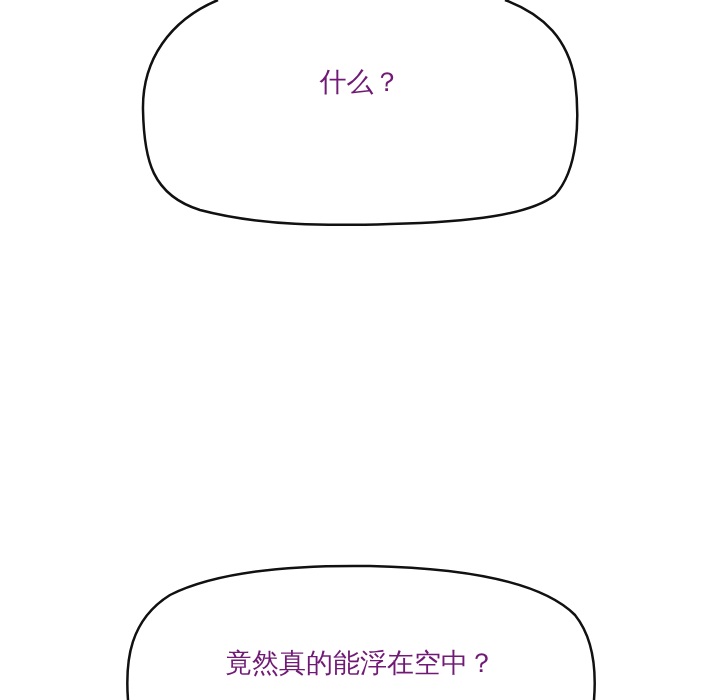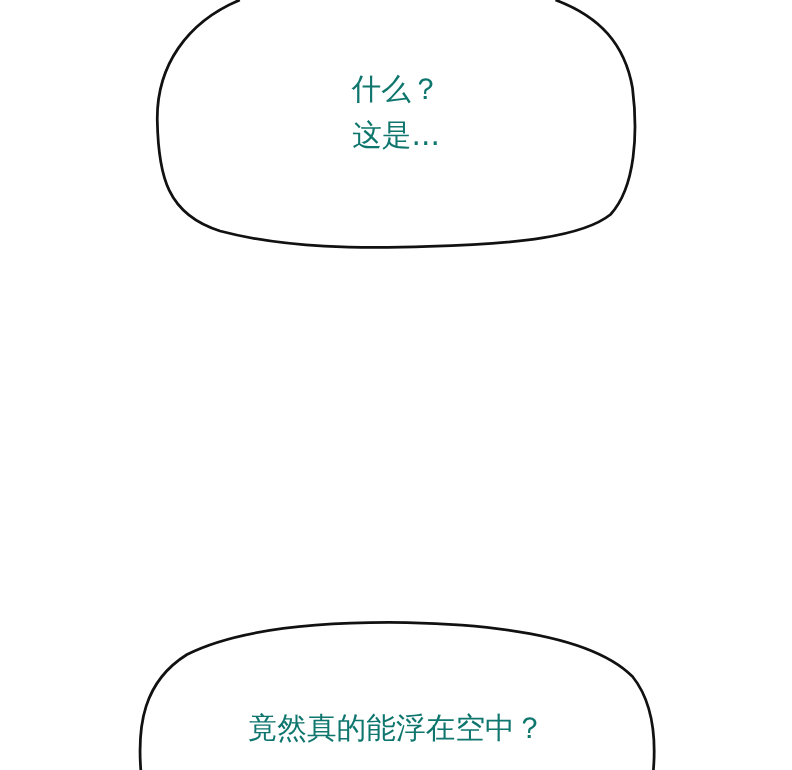--- a/index.html
+++ b/index.html
@@ -1,37 +1,36 @@
 <!DOCTYPE html>
 <html><head>
   <meta charset="utf-8">
   <style>
     html, body { margin: 0; padding: 0; background: #ffffff; }
     body { width: 720px; height: 700px; position: relative; overflow: hidden; }
     .bubble-svg { position: absolute; left: 0; top: 0; }
     .text {
       position: absolute;
       font-family: "DejaVu Sans", sans-serif;
-      color: #0f766e;
+      color: #701a75;
       text-align: center;
       font-size: 27px;
       line-height: 42px;
       white-space: nowrap;
     }
     .t1 { left: 300px; top: 61px; width: 120px; }
     .t2 { left: 160px; top: 642px; width: 400px; }
   </style>
 </head>
 <body>
 
 <svg class="bubble-svg" width="720" height="700">
   <path d="M 218 0 C 170 20, 142 60, 143 110 C 144 160, 152 195, 200 210 C 260 226, 330 226, 390 224 C 470 222, 530 215, 555 195 C 578 170, 580 120, 575 80 C 568 40, 545 15, 505 0" fill="#ffffff" stroke="#111111" stroke-width="2.5"></path>
   <path d="M 128 700 C 125 660, 130 620, 170 595 C 220 570, 300 565, 370 566 C 460 568, 540 580, 575 615 C 595 640, 596 675, 594 700" fill="#ffffff" stroke="#111111" stroke-width="2.5"></path>
 </svg>
 
 <div class="text t1">
   <div>什么？</div>
-  <div>这是...</div>
 </div>
 
 <div class="text t2">
   <div>竟然真的能浮在空中？</div>
 </div>
 
 </body></html>

